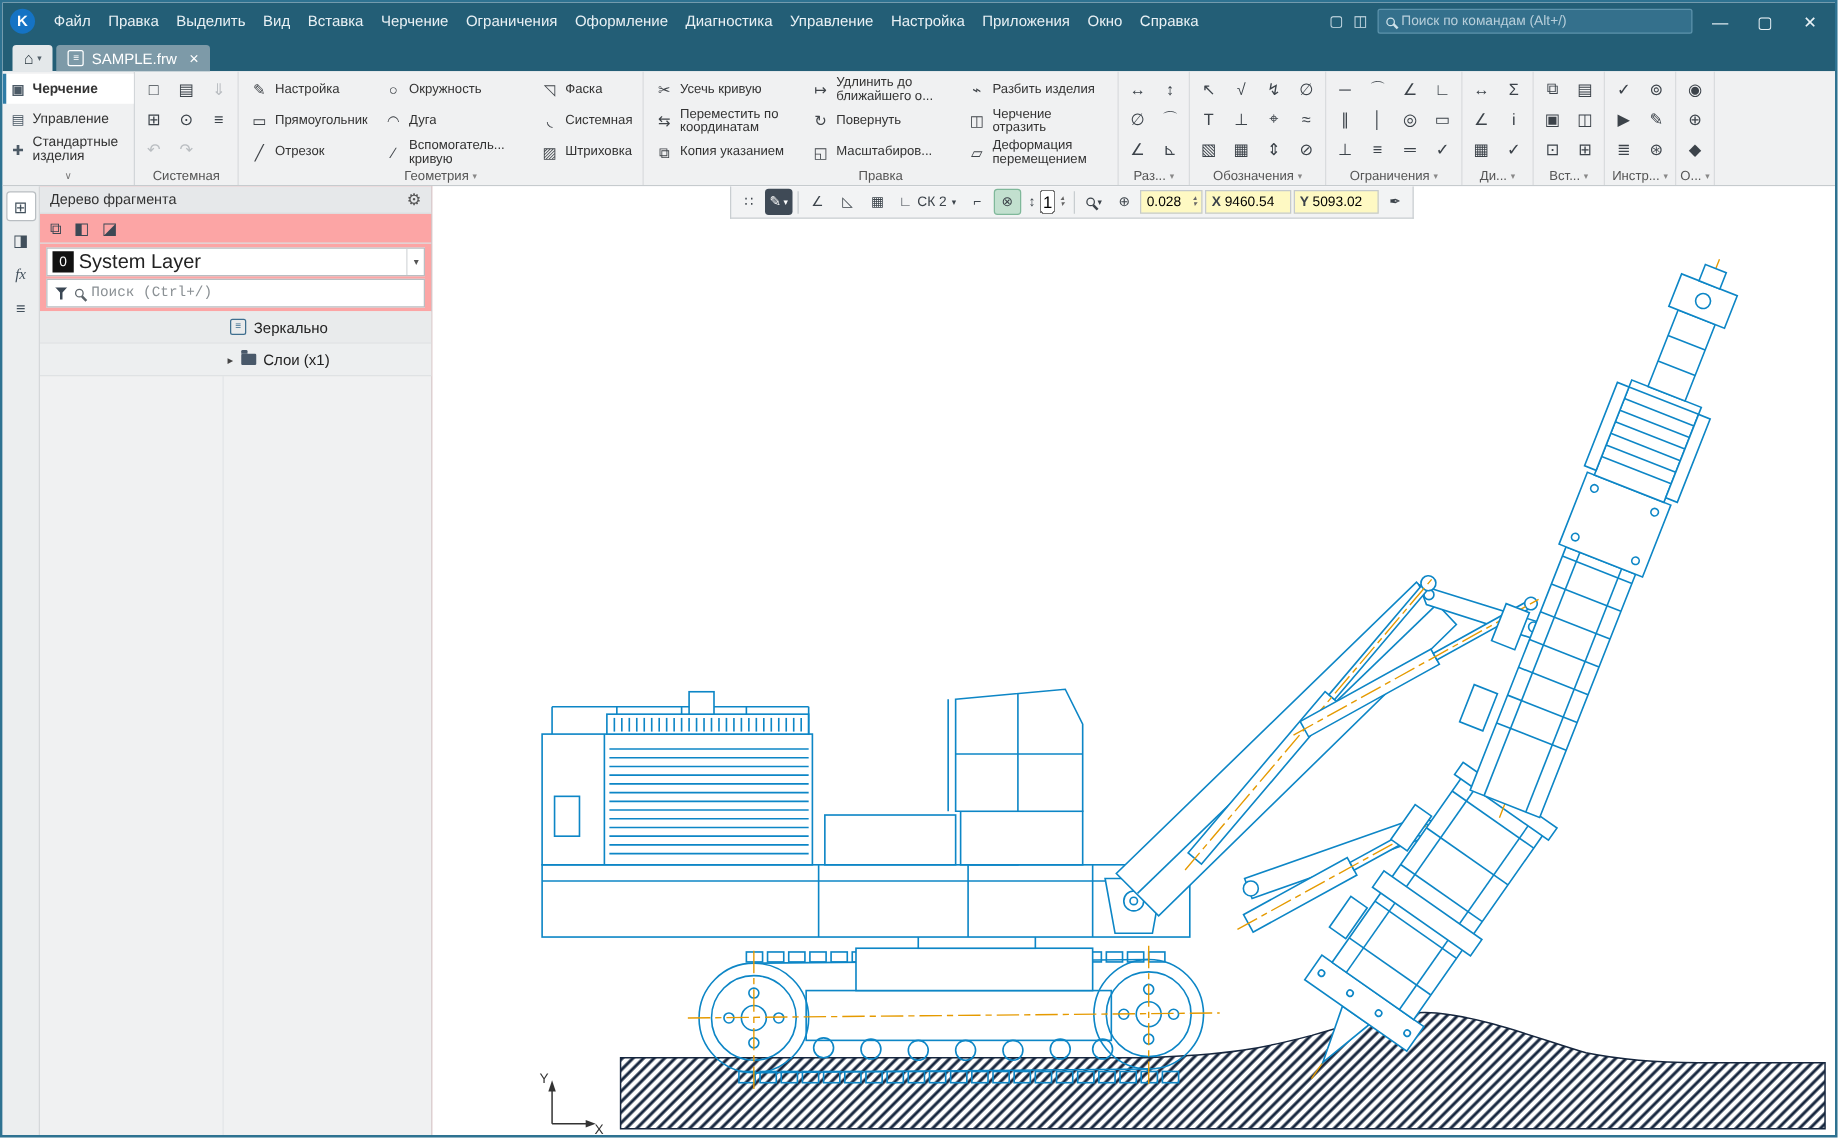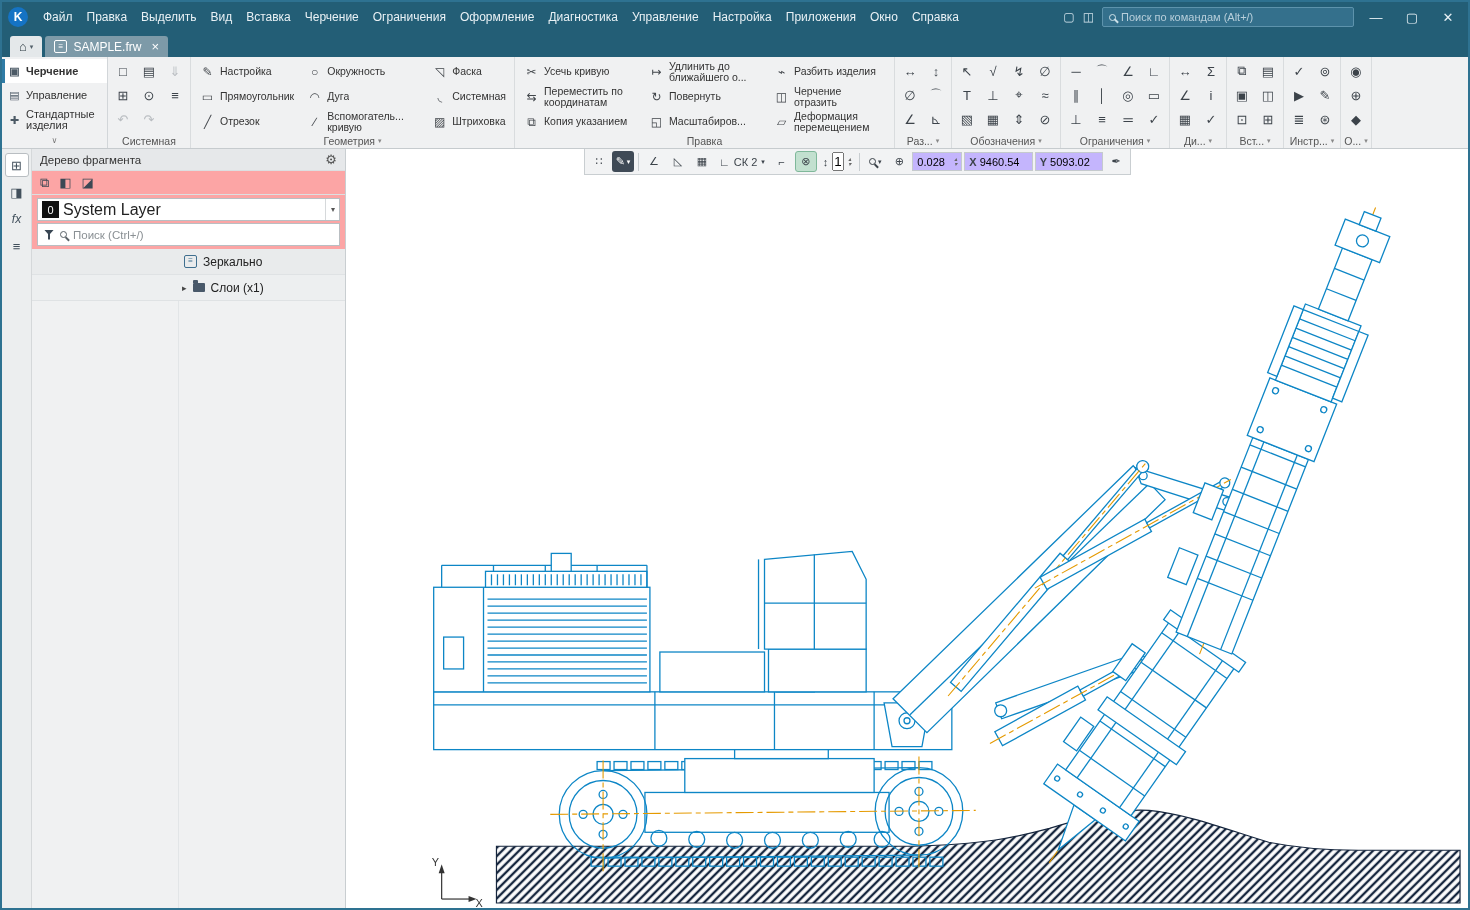--- a/index.html
+++ b/index.html
@@ -50,33 +50,33 @@
 .lab-btn .g{flex:0 0 17px;text-align:center;font-size:12px;color:#40454a}
 .lab-btn .t{font-size:10.5px;line-height:11px;max-height:22px;overflow:hidden;max-width:92px;color:#333}
 .rgroup-label{height:15px;display:flex;align-items:center;justify-content:center;gap:3px;font-size:10.5px;color:#555;white-space:nowrap}
 .chev{font-size:7px;color:#888}
 
 
 .main{display:flex;height:759px}
 .leftstrip{width:30px;background:#eceeef;border-right:1px solid #d5d8da;display:flex;flex-direction:column;align-items:center;padding-top:4px;gap:3px;flex:0 0 30px}
 .strip-btn{width:24px;height:24px;display:flex;align-items:center;justify-content:center;font-size:13px;color:#42505c;border-radius:3px;cursor:default}
 .strip-btn.active{background:#fff;border:1px solid #b9bec2}
-.strip-btn.fx{font-style:italic;font-family:Liberation Sans, sans-serif;font-size:12px}
+.strip-btn.fx{font-style:italic;font-family:Liberation Serif, serif;font-size:12px}
 
 .panel{width:314px;background:#fca5a5;border-right:1px solid #c9ced1;display:flex;flex-direction:column;flex:0 0 314px}
 .panel-header{height:22px;background:#e6e8ea;display:flex;align-items:center;justify-content:space-between;padding:0 8px;font-size:11.5px;color:#333;border-bottom:1px solid #dcdfe1}
 .gear{color:#555;font-size:13px;cursor:default}
 .panel-tools{height:24px;display:flex;align-items:center;gap:10px;padding:0 8px;border-bottom:1px solid #dcdfe1}
 .ptool{font-size:13px;color:#3c4854;cursor:default}
 .layer-row{height:23px;display:flex;align-items:center;background:#fff;border:1px solid #b9bec2;margin:3px 5px 2px;padding-right:4px}
 .layer-num{width:17px;height:17px;background:#111;color:#fff;font-size:11px;display:flex;align-items:center;justify-content:center;margin:0 4px;flex:0 0 17px}
 .layer-name{flex:1;font-size:16px;color:#222}
 .dd2{font-size:8px;color:#555;border-left:1px solid #d6d9db;padding-left:5px;height:100%;display:flex;align-items:center}
 .search-row{height:23px;display:flex;align-items:center;gap:6px;border:1px solid #b9bec2;background:#fff;margin:0 5px 3px;padding:0 6px;color:#5a6268}
-.search-row input{border:none;outline:none;font-size:11.5px;flex:1;background:transparent;color:#333;font-family:Liberation Sans, sans-serif}
+.search-row input{border:none;outline:none;font-size:11.5px;flex:1;background:transparent;color:#333;font-family:Liberation Mono, monospace}
 .search-row input::placeholder{color:#8a9094}
 .funnel{width:10px;height:10px;background:#3a4754;clip-path:polygon(0 0,100% 0,60% 45%,60% 100%,40% 100%,40% 45%);flex:0 0 10px}
 .tree{flex:1;background:#f0f1f2;position:relative}
 .tree::before{content:"";position:absolute;left:146px;top:0;bottom:0;width:1px;background:#e2e5e7}
 .tree-row{height:26px;display:flex;align-items:center;gap:6px;font-size:12px;background:#e9ebec;border-bottom:1px solid #dfe2e4;padding-left:152px;position:relative}
 .tree-row.r2{padding-left:150px;background:#edeff0}
 .fragic{width:13px;height:13px;border:1.5px solid #3f6f8f;border-radius:2px;font-size:8px;line-height:10px;text-align:center;color:#3f6f8f;flex:0 0 13px}
 .expander{font-size:9px;color:#444}
 .folder{width:12px;height:9px;background:#49596a;border-radius:1px;position:relative;flex:0 0 12px}
 .folder::before{content:"";position:absolute;top:-3px;left:0;width:5px;height:3px;background:#49596a;border-radius:1px 1px 0 0}
@@ -87,21 +87,21 @@
 
 .cv-toolbar{position:absolute;left:238px;top:0;height:26px;background:#f2f3f4;border:1px solid #c9ced1;border-top:none;
             display:flex;align-items:center;gap:2px;padding:0 3px;font-size:11px;color:#3c434a}
 .cv-btn{min-width:22px;height:21px;display:flex;align-items:center;justify-content:center;gap:2px;border-radius:3px;padding:0 2px;cursor:default}
 .cv-btn.dark{background:#3f4a56;color:#fff}
 .cv-btn.hl{background:var(--snap-active-bg);border:1px solid #7fb89a}
 .cv-sep{width:1px;height:18px;background:#c8cdd0;margin:0 2px}
 .cv-combo{height:21px;display:flex;align-items:center;gap:4px;padding:0 4px;border-radius:3px;cursor:default}
 .dd{font-size:7px;color:inherit}
 .spin{display:flex;flex-direction:column;line-height:5px;font-size:6px;color:#666}
-.cv-field{display:flex;align-items:center;gap:3px;background:#c4b5fd;border:1px solid #c5cacd;height:19px;padding:0 4px}
+.cv-field{display:flex;align-items:center;gap:3px;background:#fef9c3;border:1px solid #c5cacd;height:19px;padding:0 4px}
 .cv-field b{font-size:11px}
 .cv-field input{border:none;outline:none;font-size:11px;background:transparent;font-family:inherit}
 .w34{width:34px}.w48{width:48px}.w14{width:12px}
 
 
 .hpat{stroke:var(--hatch-dark);stroke-width:2.4}
 .groundline{stroke:var(--hatch-dark);stroke-width:1.2}
 .blue{stroke:var(--drawing-blue);stroke-width:1.3;fill:none}
 .bluef{stroke:var(--drawing-blue);stroke-width:1.3;fill:#fff}
 .cl{stroke:var(--centerline-orange);stroke-width:1.1;stroke-dasharray:18 4 5 4;fill:none}

